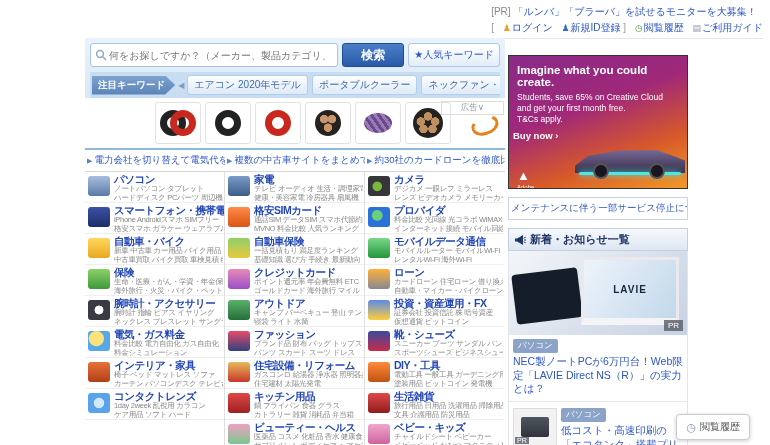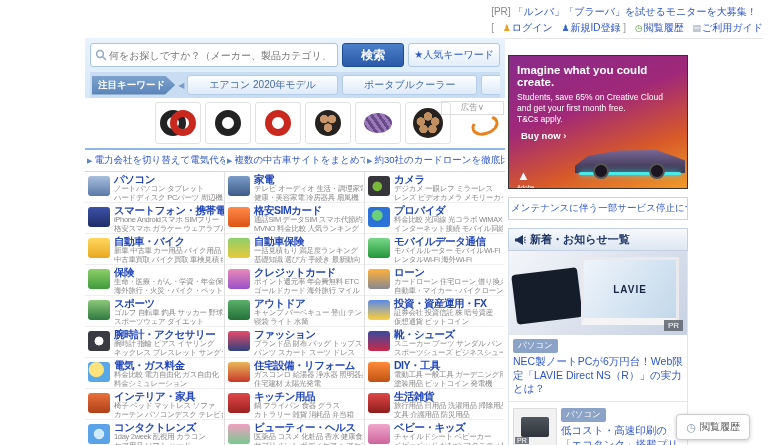--- a/index.html
+++ b/index.html
@@ -25,21 +25,21 @@
   .sbox input{border:0;outline:none;flex:1;font-size:10px;color:#444;background:transparent;font-family:inherit}
   .btn-search{width:62px;height:24px;border:1px solid #1e4c94;border-radius:3px;color:#fff;font-weight:bold;font-size:12px;
     background:linear-gradient(#4a7fc8,#2a5aa8);cursor:pointer;font-family:inherit}
   .btn-popular{height:24px;border:1px solid #b0c8e4;border-radius:3px;background:linear-gradient(#fff,#e2edf8);
     color:#2d55c8;font-weight:normal;font-size:10px;padding:0 5px;cursor:pointer;font-family:inherit;white-space:nowrap}
   .krow{display:flex;align-items:center;margin-top:5px;background:#c9ddf2;padding:3px 2px;overflow:hidden;white-space:nowrap}
   .kbadge{background:linear-gradient(#7da2cd,#5a83b8);color:#fff;font-size:9.5px;font-weight:bold;padding:3px 10px 3px 6px;
     clip-path:polygon(0 0,88% 0,100% 50%,88% 100%,0 100%);flex:0 0 auto}
   .karr{color:#7a9cc6;font-size:8px;margin:0 3px;cursor:pointer;flex:0 0 auto}
   .kchip{background:linear-gradient(#fdfeff,#ddeaf8);border:1px solid #b4cde8;border-radius:3px;color:#3f68a8;
-    font-size:10px;padding:2px 21px;margin-right:4px;cursor:pointer;flex:0 0 auto}
+    font-size:10px;padding:2px 6px;margin-right:4px;cursor:pointer;flex:0 0 auto}
   
   .pstrip{position:relative;height:46px;background:#fff;border-bottom:2px solid #8fb8de;padding:2px 0 2px 70px;display:flex;gap:4px;align-items:center}
   .thumb{width:44px;height:40px;border:1px solid #e2e2e2;border-radius:3px;background:#fff;display:flex;align-items:center;justify-content:center;cursor:pointer}
   .ring{width:12px;height:12px;border-radius:50%;border:7px solid #222}
   .ring.red{border-color:#c8281e}
   .t1{position:relative}.t1 .ring{position:absolute;left:4px;top:7px}.t1 .ring.red{left:14px}
   .cs{width:26px;height:26px;border-radius:50%;
     background:radial-gradient(circle at 35% 35%,#c8966a 0 4px,transparent 4.5px),
                radial-gradient(circle at 65% 35%,#c8966a 0 4px,transparent 4.5px),
                radial-gradient(circle at 50% 68%,#c8966a 0 4px,transparent 4.5px),#26221f}
@@ -92,21 +92,21 @@
   .ic-shoes{background:linear-gradient(#3a4a9e,#c82a4a)}
   .ic-diy{background:linear-gradient(#ff8a3a,#c05312)}
   .ic-zakka{background:linear-gradient(#e04848,#8e1c1c)}
   .ic-baby{background:linear-gradient(#f0a8cc,#cc649c)}
   
   .sidebar{position:absolute;left:423px;top:55px;width:180px}
   .adobe{position:relative;width:178px;height:132px;border:1px solid #333;color:#fff;cursor:pointer;overflow:hidden;
     background:linear-gradient(160deg,#8a2a8a 0%,#a02878 40%,#d85a28 72%,#f09a28 100%)}
   .ad-h{font-size:11.5px;font-weight:bold;margin:8px 8px 4px}
   .ad-b{font-size:8.5px;margin:0 8px;line-height:1.3}
-  .ad-cta{font-size:9.5px;font-weight:bold;margin:5px 12px}
+  .ad-cta{font-size:9.5px;font-weight:bold;margin:5px 4px}
   .ad-mark{position:absolute;left:8px;bottom:6px;color:#fff;font-size:13px;line-height:1}
   .ad-brand{position:absolute;left:8px;bottom:-2px;font-size:6px}
   .ad-car{position:absolute;right:2px;bottom:8px;width:110px;height:40px}
   .car-body{position:absolute;bottom:7px;width:110px;height:24px;background:linear-gradient(#7a6a98,#352f48);
     clip-path:polygon(0 70%,12% 28%,40% 6%,74% 4%,90% 30%,100% 48%,100% 100%,0 100%)}
   .car-neon{position:absolute;bottom:5px;left:4px;width:102px;height:3px;background:#4ae8e8;box-shadow:0 0 6px #4ae8e8;border-radius:2px}
   .wheel{position:absolute;bottom:1px;width:12px;height:12px;border-radius:50%;background:#1a1520;border:2px solid #555}
   .w1{left:18px}.w2{left:74px}
   .maint{margin-top:8px;border:1px solid #c8d4e4;background:#fff;text-align:center;font-size:9.5px;color:#2d55c8;
     padding:4px 2px;cursor:pointer;white-space:nowrap;overflow:hidden}
@@ -238,28 +238,20 @@
           </div>
         <div class="cat">
             <span class="ci ic-ins"></span>
             <div class="ct">
               <div class="t">保険</div>
               <div class="s">生命・医療・がん・学資・年金保険</div>
               <div class="s">海外旅行・火災・バイク・ペット保険</div>
             </div>
           </div>
         <div class="cat">
-            <span class="ci ic-sport"></span>
-            <div class="ct">
-              <div class="t">スポーツ</div>
-              <div class="s">ゴルフ 自転車 釣具 サッカー 野球</div>
-              <div class="s">スポーツウェア ダイエット</div>
-            </div>
-          </div>
-        <div class="cat">
             <span class="ci ic-watch"></span>
             <div class="ct">
               <div class="t">腕時計・アクセサリー</div>
               <div class="s">腕時計 指輪 ピアス イヤリング</div>
               <div class="s">ネックレス ブレスレット サングラス</div>
             </div>
           </div>
         <div class="cat">
             <span class="ci ic-energy"></span>
             <div class="ct">

